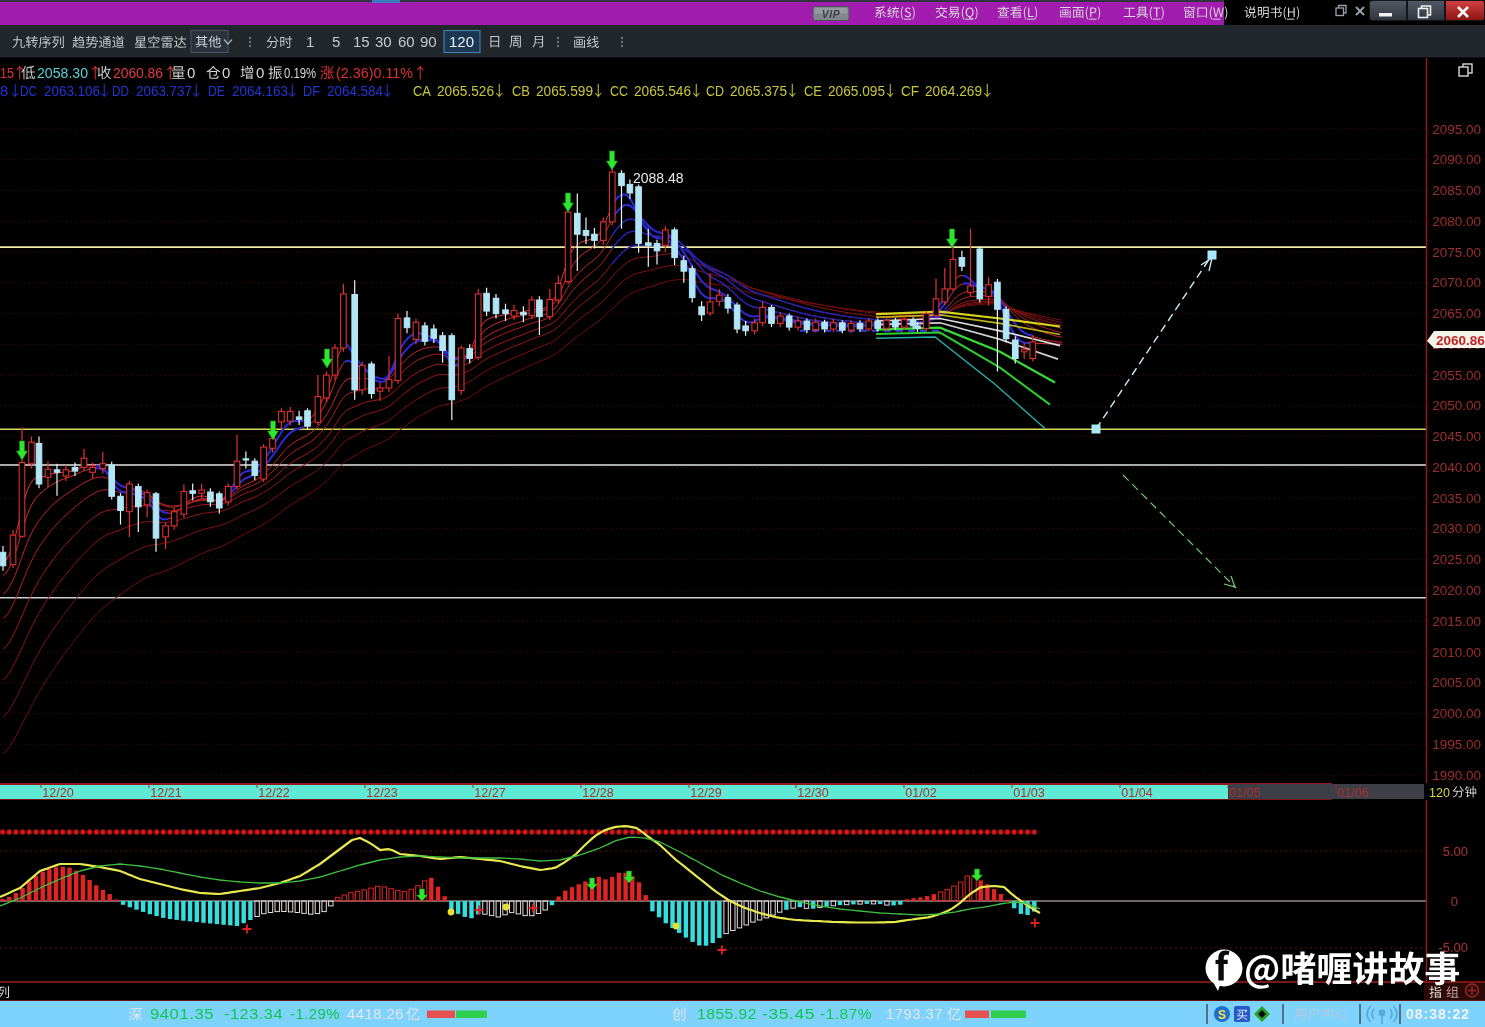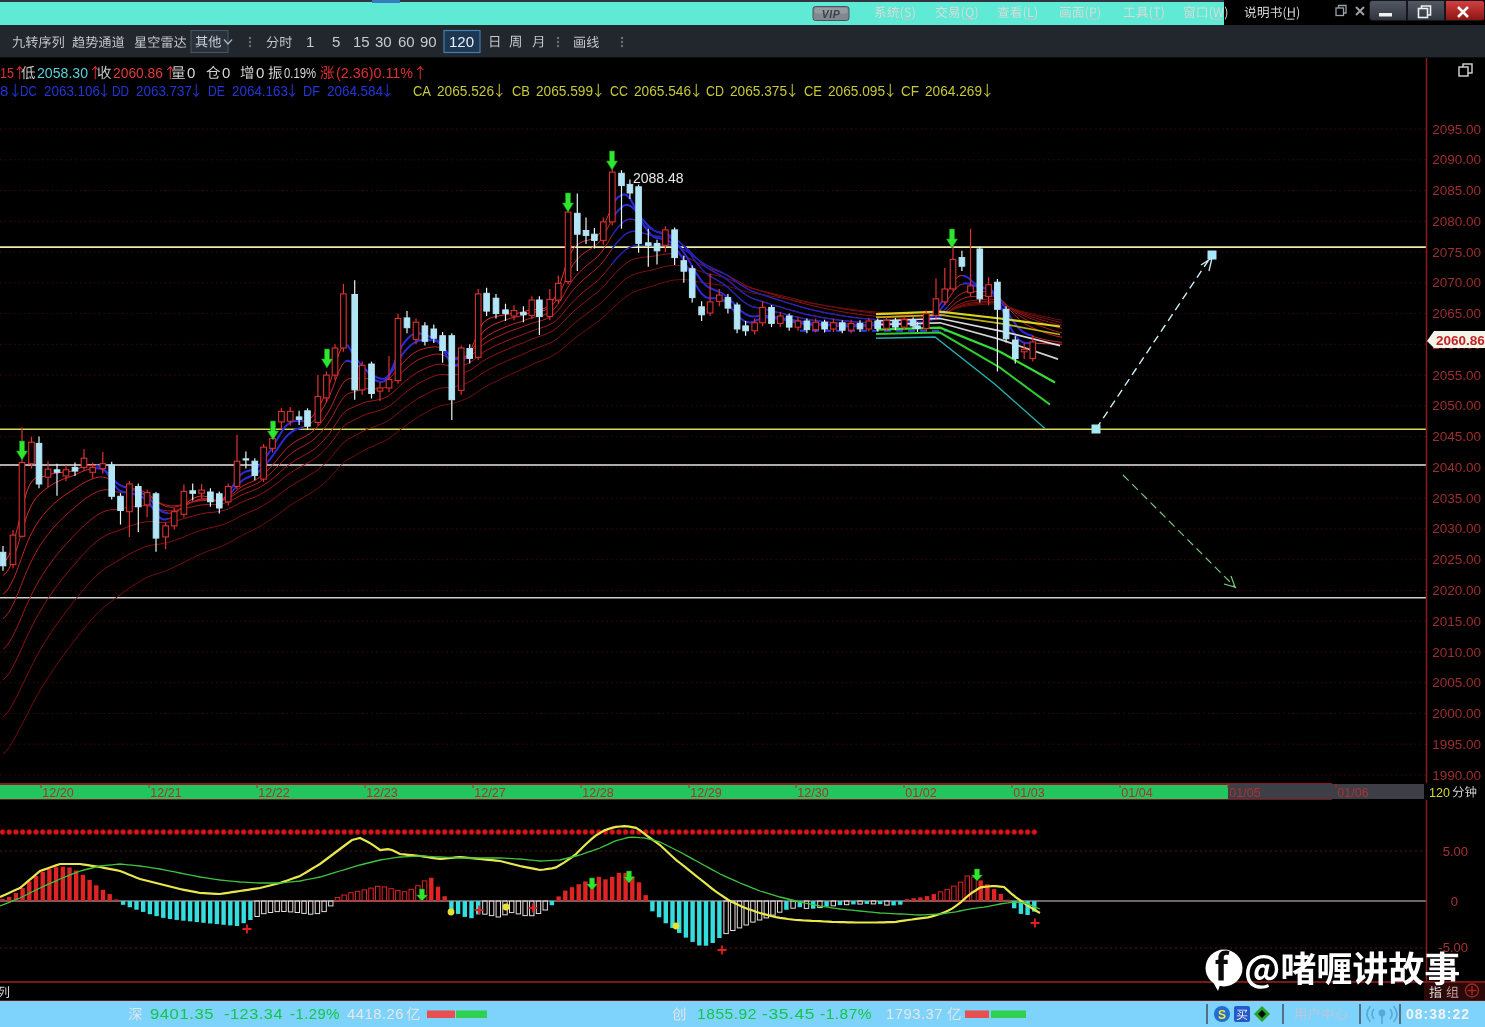--- a/index.html
+++ b/index.html
@@ -1,16 +1,16 @@
 <!DOCTYPE html>
 <html><head><meta charset="utf-8"><style>
 *{margin:0;padding:0}
 body{width:1485px;height:1027px;background:#000;overflow:hidden;position:relative;font-family:"Liberation Sans",sans-serif}
 </style></head><body>
-<div style="position:absolute;left:0;top:0;width:1224px;height:25px;background:#5eead4">
+<div style="position:absolute;left:0;top:0;width:1224px;height:25px;background:#a21caf">
     <div style="position:absolute;left:0;top:0;width:100%;height:2px;background:#31353f"></div>
     <div style="position:absolute;left:372px;top:0;width:28px;height:2.5px;background:#3a7abf"></div>
     <svg width="1485" height="25" style="position:absolute;left:0;top:0">
       <rect x="813" y="6.5" width="36" height="14" rx="2.5" fill="#82878e" stroke="#4e525a" stroke-width="1"></rect>
       <rect x="814.5" y="8" width="33" height="5.5" rx="2" fill="#9aa0a7" opacity="0.8"></rect>
       <text x="831" y="17.5" font-family="Liberation Sans" font-size="10.5" font-weight="bold" font-style="italic" fill="#3c4046" text-anchor="middle" letter-spacing="0.5">VIP</text>
       <use href="#gr7cfb" transform="translate(874.0 17.0) scale(0.0128 -0.0128)" fill="#dadada"></use>
       <use href="#gr7edf" transform="translate(886.8 17.0) scale(0.0128 -0.0128)" fill="#dadada"></use>
       <use href="#gr0028" transform="translate(899.6 17.0) scale(0.0128 -0.0128)" fill="#dadada"></use>
       <use href="#gr0053" transform="translate(903.9 17.0) scale(0.0128 -0.0128)" fill="#dadada"></use>
@@ -569,21 +569,21 @@
     <text x="706" y="38" font-family="Liberation Sans" font-size="15" fill="#c8c83a" textLength="18" lengthAdjust="spacingAndGlyphs">CD</text>
     <text x="730" y="38" font-family="Liberation Sans" font-size="15" fill="#c8c83a" textLength="57" lengthAdjust="spacingAndGlyphs">2065.375</text>
     <use href="#gr2193" transform="translate(785.0 38.0) scale(0.0145 -0.0145)" fill="#c8c83a"></use>
     <text x="804" y="38" font-family="Liberation Sans" font-size="15" fill="#c8c83a" textLength="18" lengthAdjust="spacingAndGlyphs">CE</text>
     <text x="828" y="38" font-family="Liberation Sans" font-size="15" fill="#c8c83a" textLength="57" lengthAdjust="spacingAndGlyphs">2065.095</text>
     <use href="#gr2193" transform="translate(883.0 38.0) scale(0.0145 -0.0145)" fill="#c8c83a"></use>
     <text x="901" y="38" font-family="Liberation Sans" font-size="15" fill="#c8c83a" textLength="18" lengthAdjust="spacingAndGlyphs">CF</text>
     <text x="925" y="38" font-family="Liberation Sans" font-size="15" fill="#c8c83a" textLength="57" lengthAdjust="spacingAndGlyphs">2064.269</text>
     <use href="#gr2193" transform="translate(980.0 38.0) scale(0.0145 -0.0145)" fill="#c8c83a"></use>
   </svg>
-<div style="position:absolute;left:0;top:783px;width:1332px;height:17px;background:#22c55e">
+<div style="position:absolute;left:0;top:783px;width:1332px;height:17px;background:#5eead4">
     <div style="position:absolute;left:0;top:0;width:100%;height:1.5px;background:#8b1c1c"></div>
     <div style="position:absolute;left:0;bottom:0;width:100%;height:1.5px;background:#7a1616"></div>
     <div style="position:absolute;left:1228px;top:1px;width:196px;height:15px;background:#3e3e46"></div>
     <svg width="1485" height="17" style="position:absolute;left:0;top:0">
       <line x1="41" y1="1" x2="41" y2="5" stroke="#a82828" stroke-width="1"></line>
       <text x="58" y="13.5" font-family="Liberation Sans" font-size="12.5" fill="#ab3232" text-anchor="middle">12/20</text>
       <line x1="149" y1="1" x2="149" y2="5" stroke="#a82828" stroke-width="1"></line>
       <text x="166" y="13.5" font-family="Liberation Sans" font-size="12.5" fill="#ab3232" text-anchor="middle">12/21</text>
       <line x1="257" y1="1" x2="257" y2="5" stroke="#a82828" stroke-width="1"></line>
       <text x="274" y="13.5" font-family="Liberation Sans" font-size="12.5" fill="#ab3232" text-anchor="middle">12/22</text>

